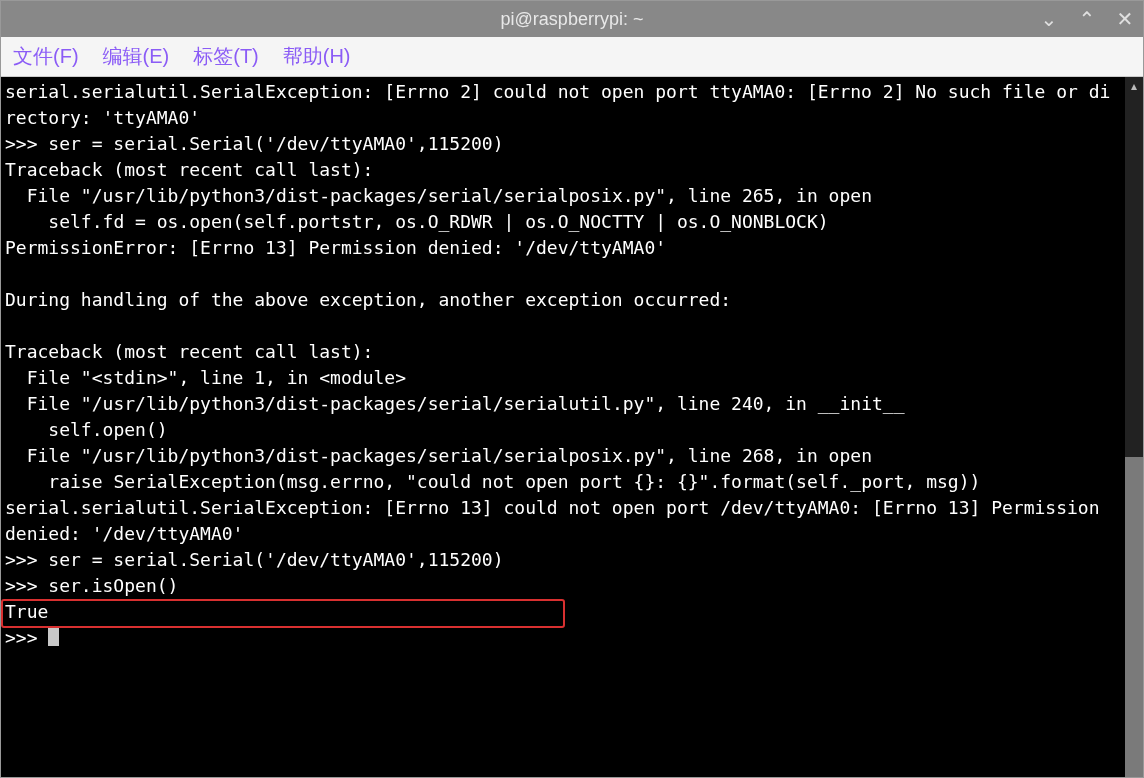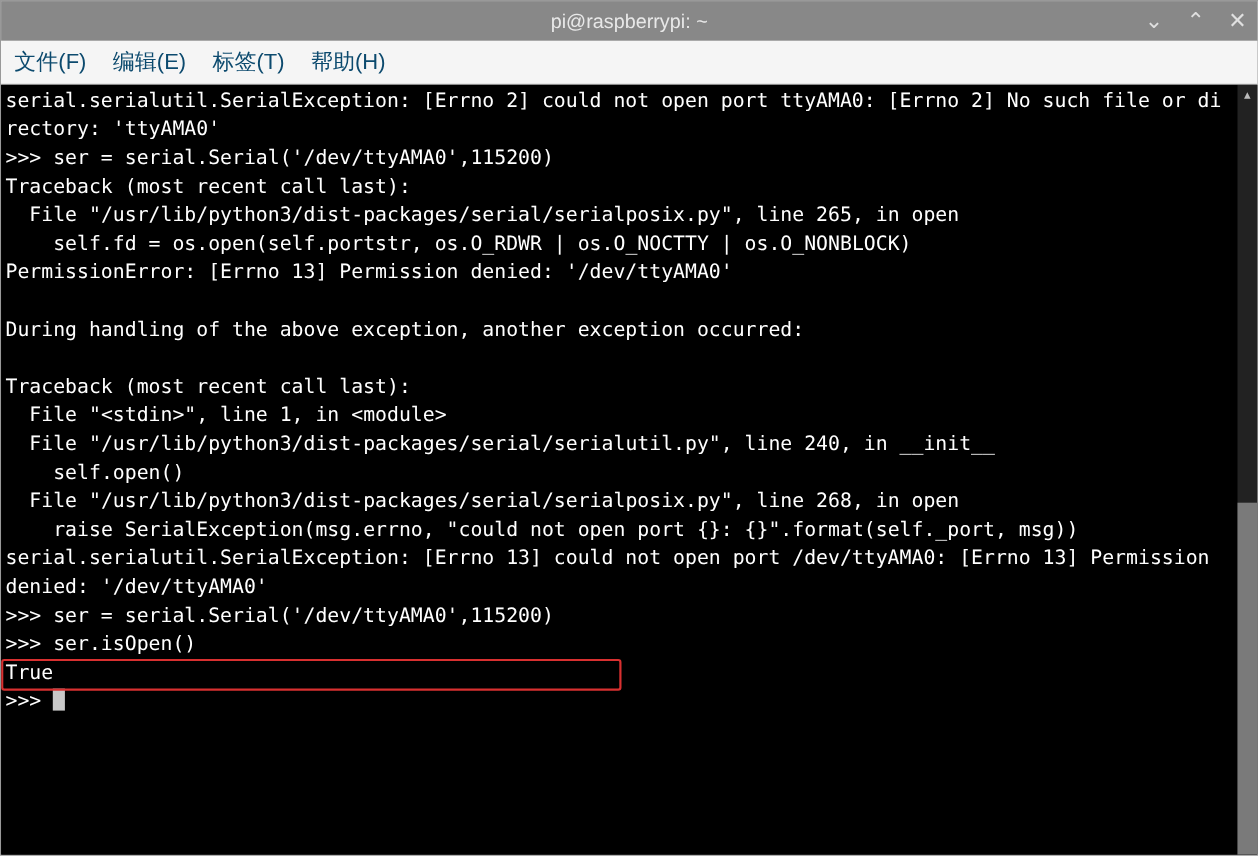--- a/index.html
+++ b/index.html
@@ -51,21 +51,21 @@
     }
     .menubar {
       background: #f5f5f5;
       height: 40px;
       display: flex;
       align-items: center;
       padding: 0 12px;
       gap: 24px;
       border-bottom: 1px solid #ccc;
       font-size: 20px;
-      color: #0c4a6e;
+      color: #8b5cf6;
     }
     .menu-item {
       cursor: pointer;
     }
     .terminal-wrap {
       flex: 1;
       background: #000;
       position: relative;
       display: flex;
       overflow: hidden;

